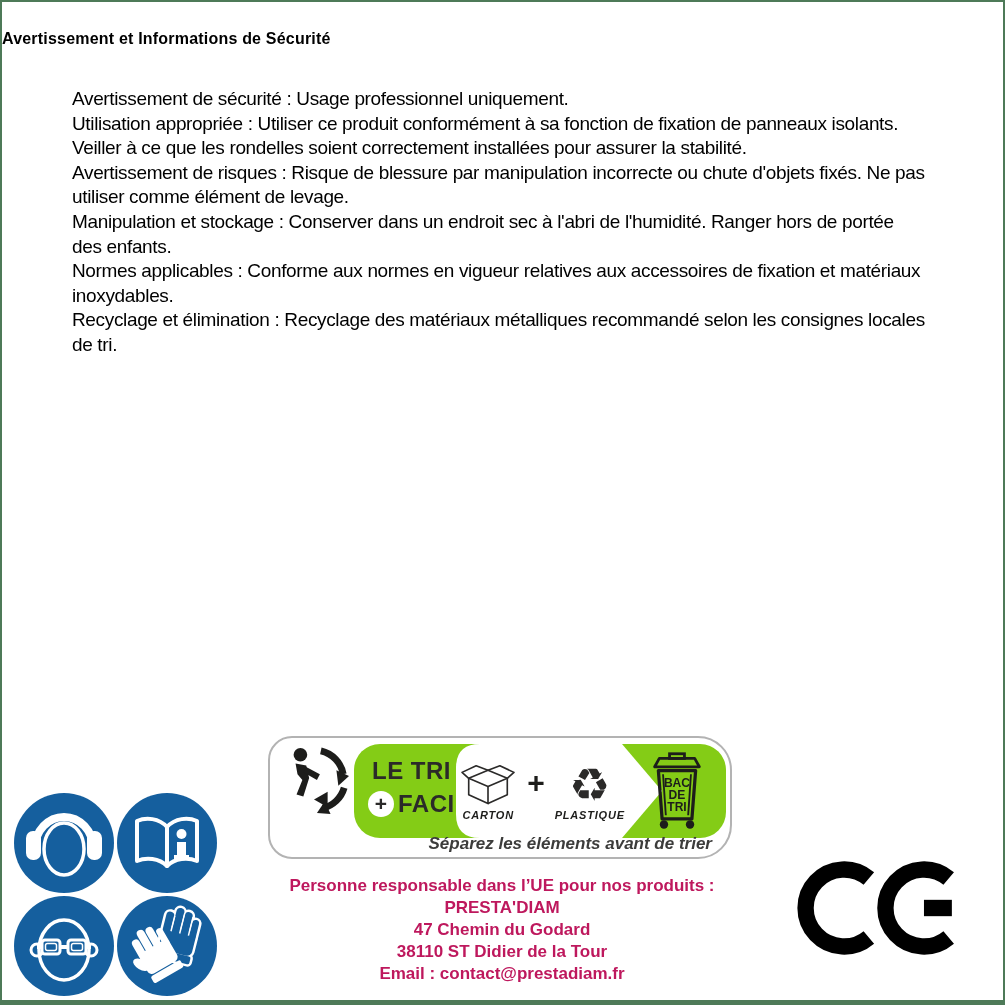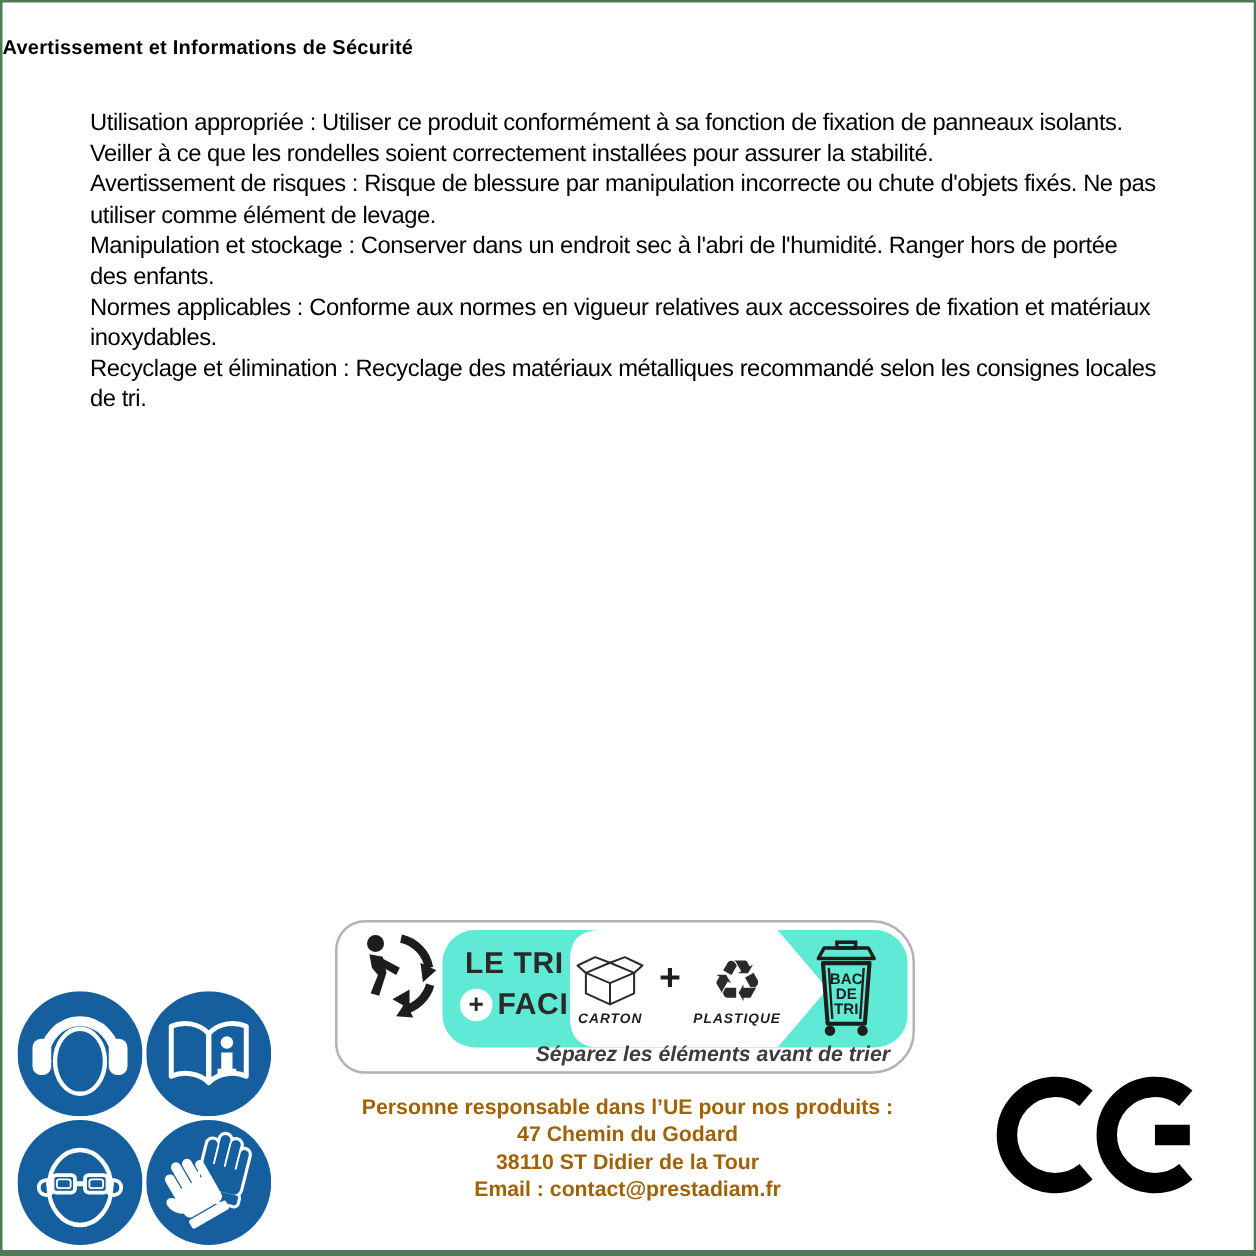--- a/index.html
+++ b/index.html
@@ -14,50 +14,51 @@
   
   .icons-grid{position:absolute;left:10px;top:789px;display:grid;
               grid-template-columns:103px 103px;grid-template-rows:103px 103px;}
   .picto{width:103px;height:103px;display:flex;align-items:center;justify-content:center;}
   .picto svg{width:100px;height:100px;display:block;}
   
   .fr-code{position:absolute;left:268px;top:712px;font-size:15px;font-weight:bold;color:#1d1d1b;margin-top:45px;}
   .tri-box{position:absolute;left:266px;top:734px;width:464px;height:123px;box-sizing:border-box;
            background:#fff;border:2px solid #b3b3b3;border-radius:24px 34px 34px 24px;}
   .triman{position:absolute;left:10px;top:7px;width:70px;height:70px;}
-  .band{position:absolute;left:84px;top:6px;width:372px;height:94px;background:#5eead4;border-radius:26px;}
+  .band{position:absolute;left:84px;top:6px;width:372px;height:94px;background:#84cc16;border-radius:26px;}
   .band-headline{position:absolute;left:14px;top:13px;color:#2b2a29;font-weight:bold;}
   .band-line1{font-size:24px;letter-spacing:.5px;margin-left:4px;}
   .band-line2{display:flex;align-items:center;margin-top:5px;}
   .plus-circle{width:26px;height:26px;border-radius:50%;background:#fff;color:#2b2a29;
                display:flex;align-items:center;justify-content:center;font-size:21px;font-weight:bold;margin-right:4px;}
   .band-facile{font-size:24px;letter-spacing:.5px;}
   .white-chevron{position:absolute;left:102px;top:0;width:206px;height:94px;background:#fff;
                  clip-path:path('M24,0 H166 L206,47 L166,94 H24 Q0,94 0,70 V24 Q0,0 24,0 Z');
                  display:flex;align-items:center;justify-content:center;gap:10px;padding-right:34px;box-sizing:border-box;}
   .mat{display:flex;flex-direction:column;align-items:center;}
   .mat-label{font-size:11px;font-weight:bold;letter-spacing:.8px;color:#1d1d1b;margin-top:1px;font-style:italic;}
   .mat-plus{font-size:30px;font-weight:bold;color:#1d1d1b;margin-bottom:16px;}
   .recycle-glyph{font-family:"DejaVu Sans",sans-serif;font-size:46px;line-height:46px;color:#2b2a29;}
   .bin{position:absolute;left:296px;top:3px;width:54px;height:88px;}
   .tagline{position:absolute;right:18px;bottom:3px;font-size:17px;font-style:italic;font-weight:bold;color:#3c3c3b;}
   
   .contact{position:absolute;left:240px;top:873px;width:520px;text-align:center;
-           font-size:17px;font-weight:bold;color:#a16207;line-height:22px;}
+           font-size:17px;font-weight:bold;color:#be185d;line-height:22px;}
   
   .ce{position:absolute;left:794px;top:850px;width:178px;height:112px;}
 </style>
 </head>
 <body>
 
 <div class="page">
 
   <div class="title">Avertissement et Informations de Sécurité</div>
 
   <div class="body-text">
+    <p>Avertissement de sécurité : Usage professionnel uniquement.</p>
     <p>Utilisation appropriée : Utiliser ce produit conformément à sa fonction de fixation de panneaux isolants. Veiller à ce que les rondelles soient correctement installées pour assurer la stabilité.</p>
     <p>Avertissement de risques : Risque de blessure par manipulation incorrecte ou chute d'objets fixés. Ne pas utiliser comme élément de levage.</p>
     <p>Manipulation et stockage : Conserver dans un endroit sec à l'abri de l'humidité. Ranger hors de portée des enfants.</p>
     <p>Normes applicables : Conforme aux normes en vigueur relatives aux accessoires de fixation et matériaux inoxydables.</p>
     <p>Recyclage et élimination : Recyclage des matériaux métalliques recommandé selon les consignes locales de tri.</p>
   </div>
 
   <div class="icons-grid">
 
     <div class="picto">
@@ -193,20 +194,21 @@
         <text x="29" y="51" text-anchor="middle" font-size="13" font-weight="bold" fill="#1d1d1b">DE</text>
         <text x="29" y="64" text-anchor="middle" font-size="13" font-weight="bold" fill="#1d1d1b">TRI</text>
       </svg>
     </div>
 
     <div class="tagline">Séparez les éléments avant de trier</div>
   </div>
 
   <div class="contact">
     <div>Personne responsable dans l’UE pour nos produits :</div>
+    <div>PRESTA'DIAM</div>
     <div>47 Chemin du Godard</div>
     <div>38110 ST Didier de la Tour</div>
     <div>Email : contact@prestadiam.fr</div>
   </div>
 
   <svg class="ce" viewBox="0 0 185 112">
     <path d="M75.7,25.4 A40,40 0 1 0 75.7,86.6" fill="none" stroke="#000" stroke-width="17"></path>
     <path d="M158.7,25.4 A40,40 0 1 0 158.7,86.6" fill="none" stroke="#000" stroke-width="17"></path>
     <line x1="133" y1="56" x2="162" y2="56" stroke="#000" stroke-width="17"></line>
   </svg>

